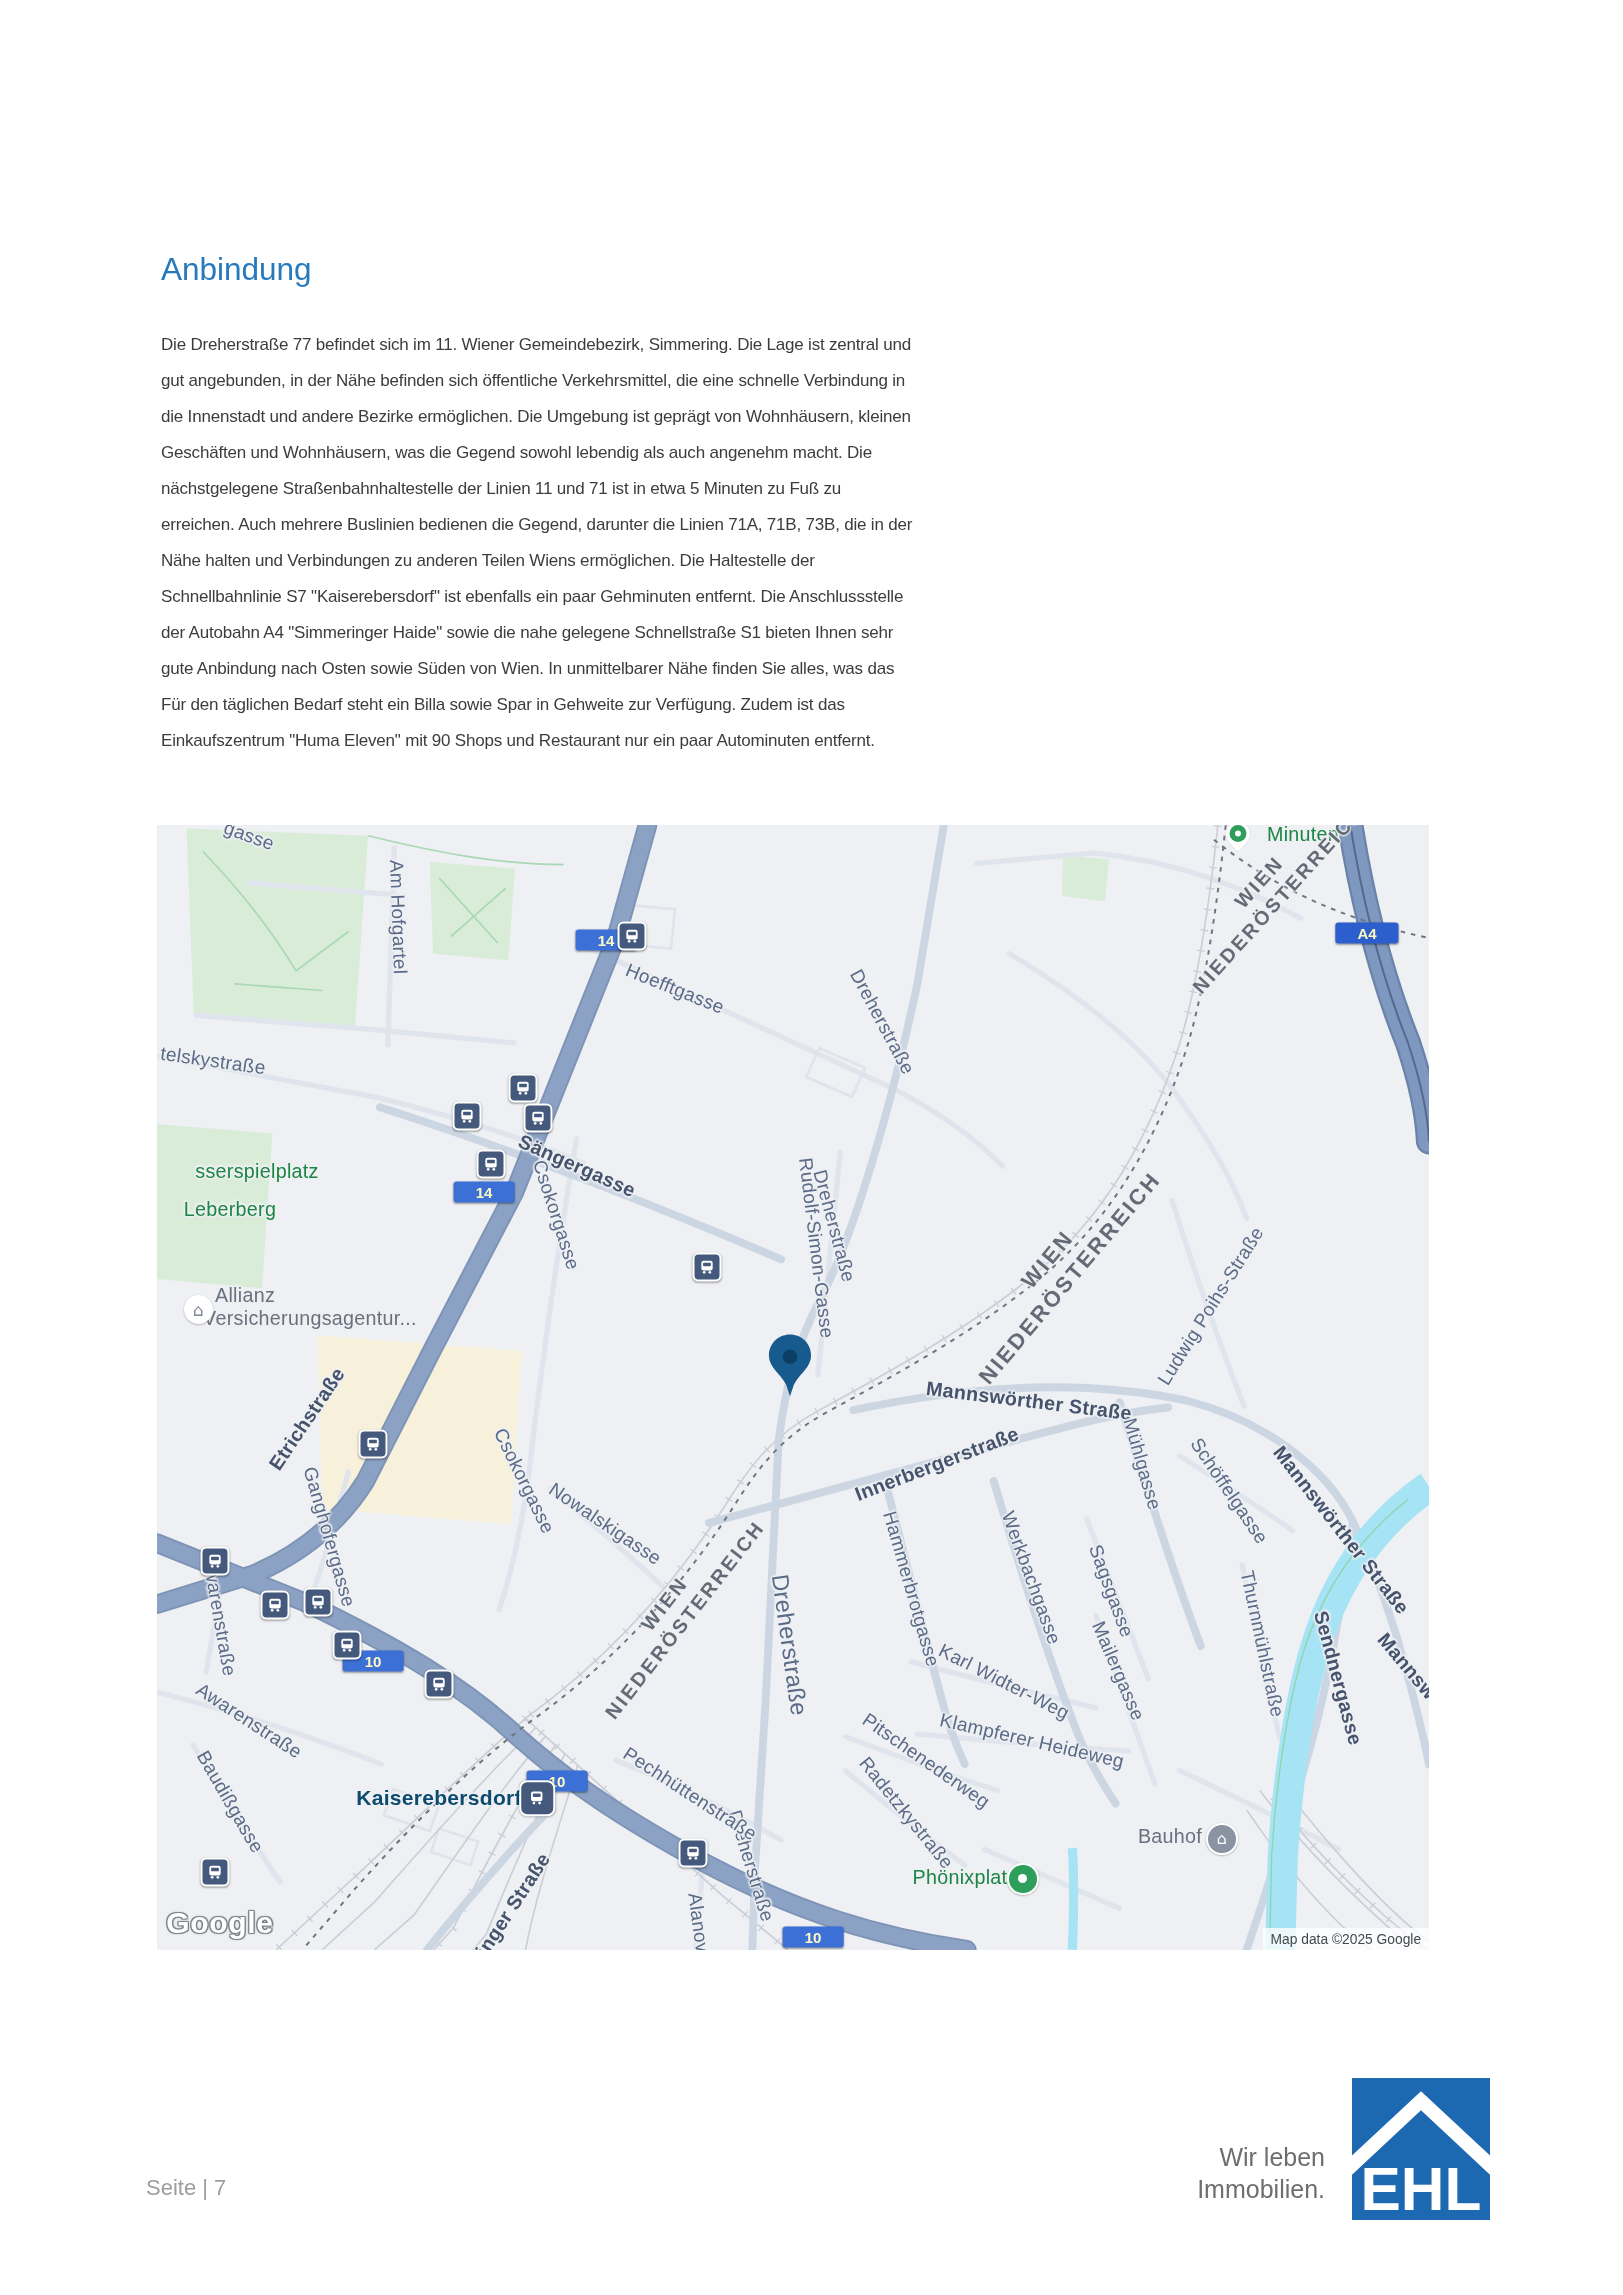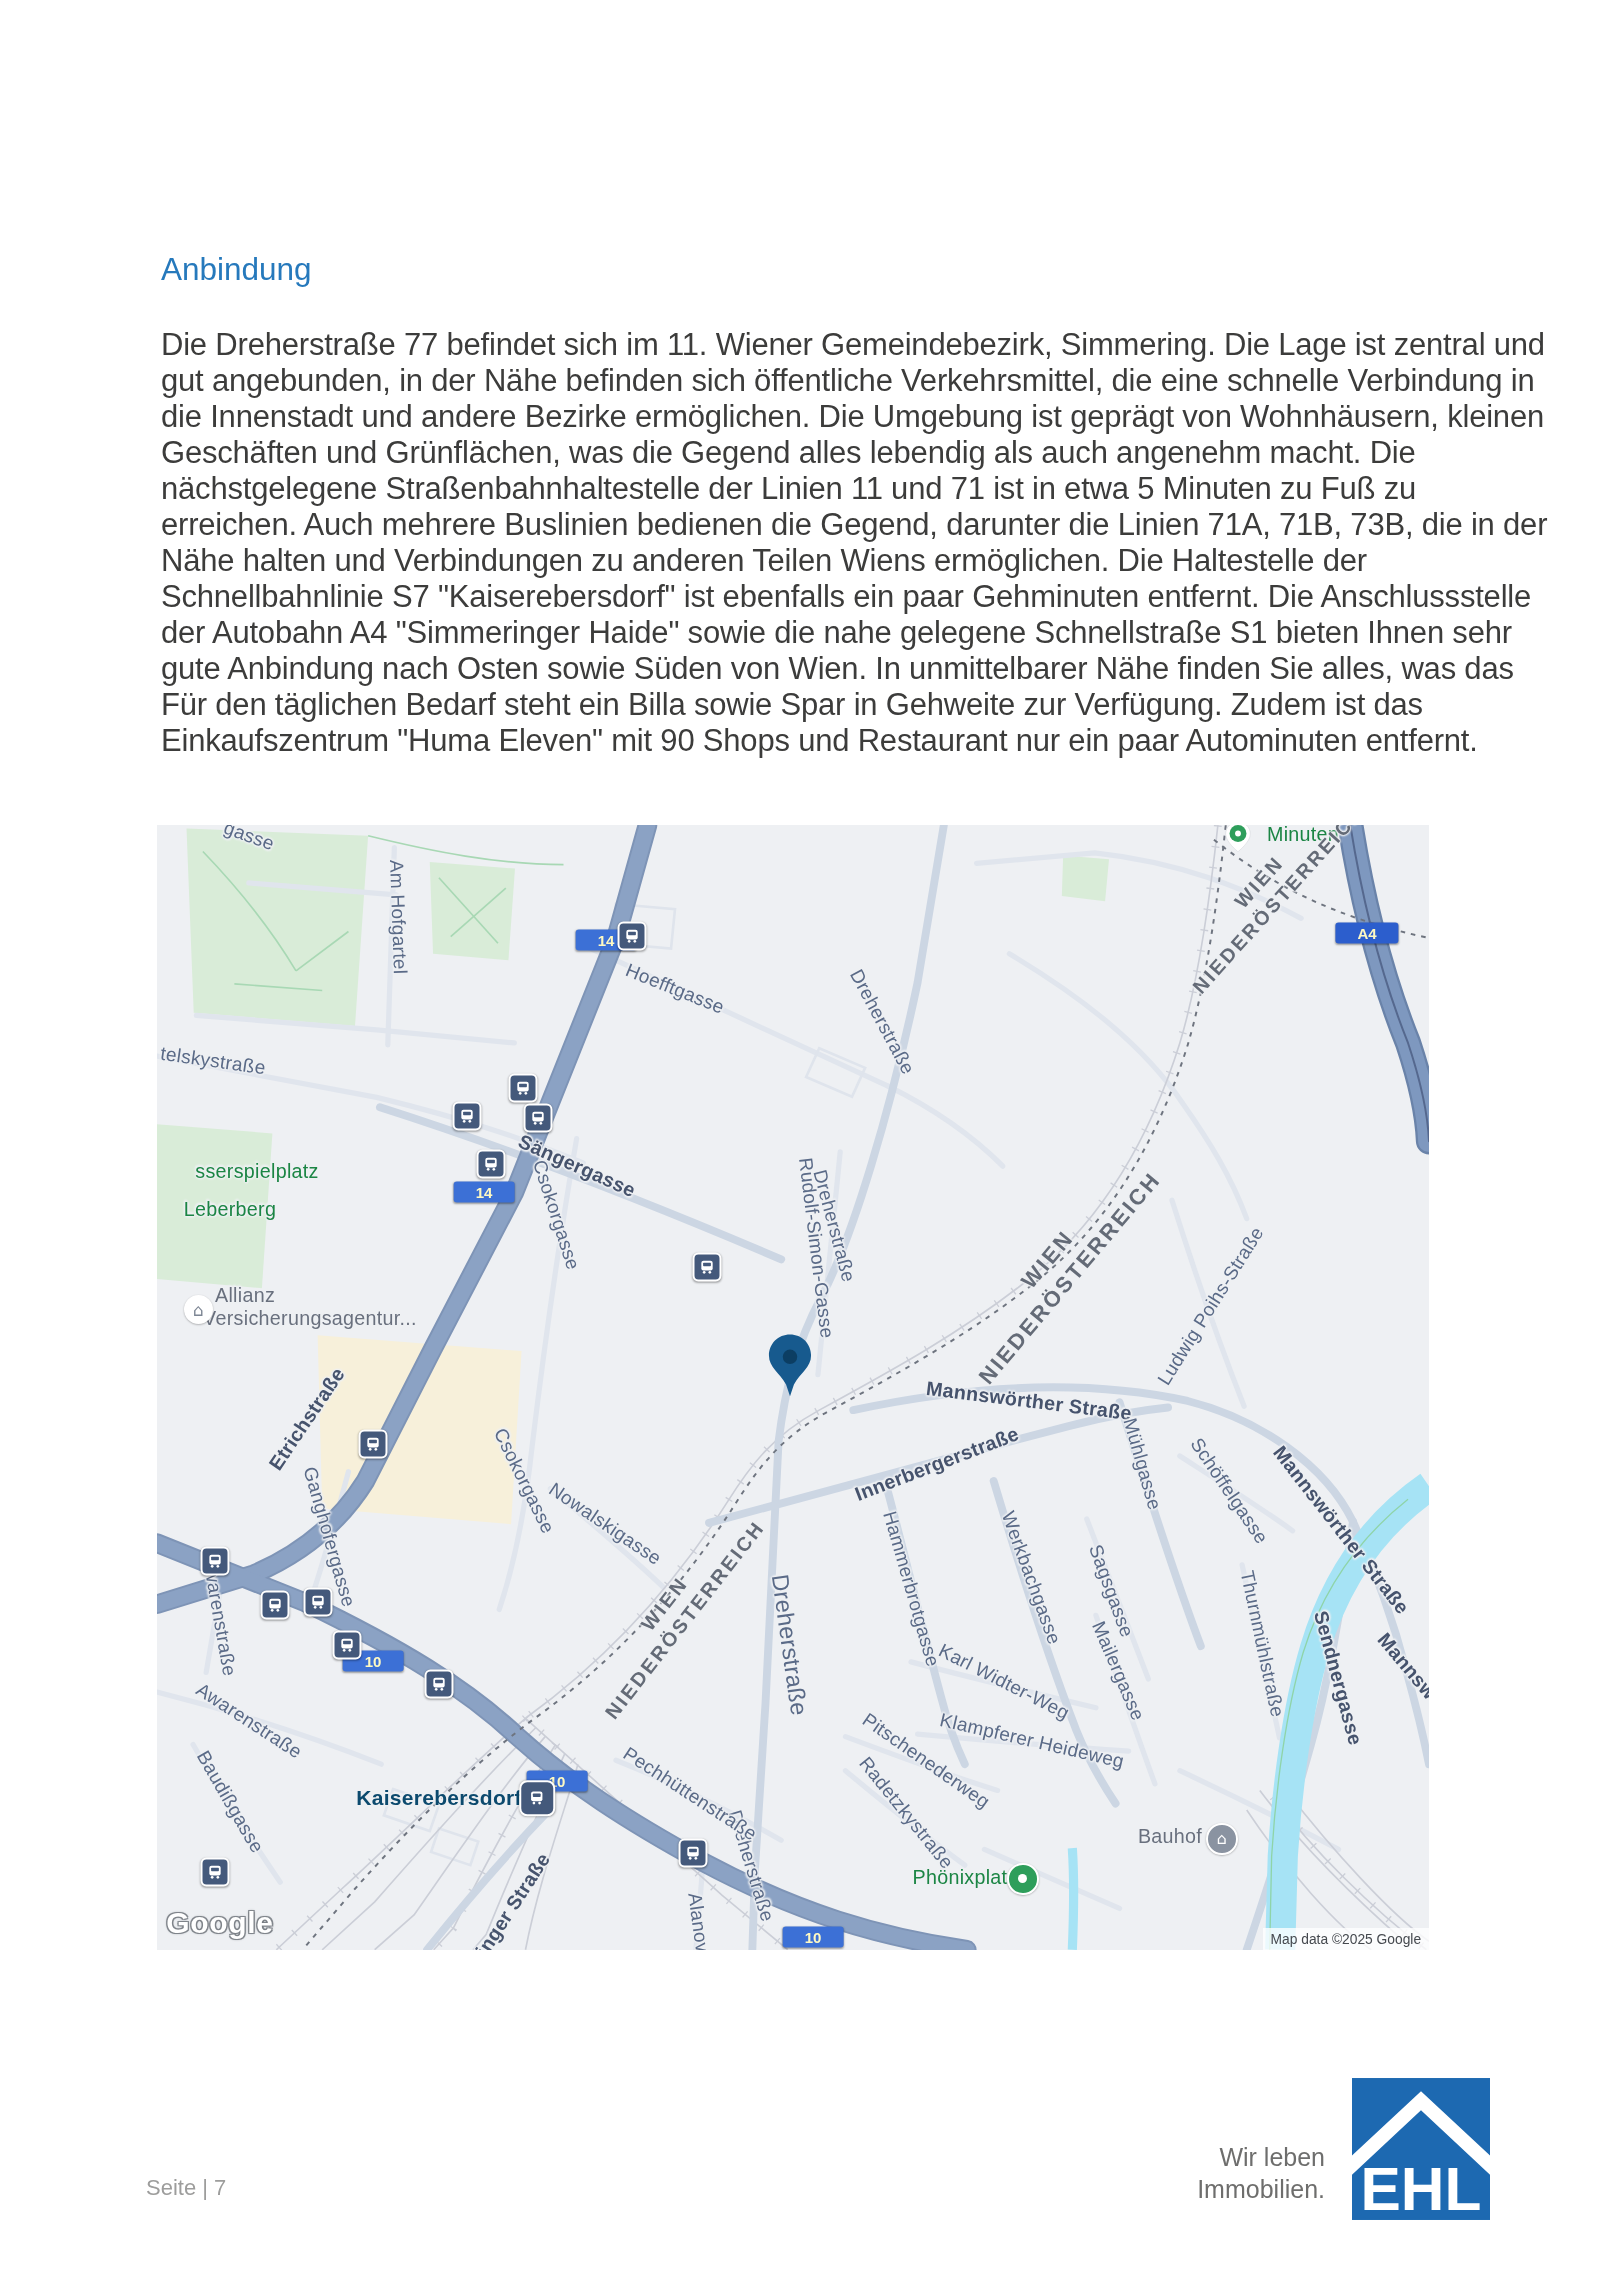--- a/index.html
+++ b/index.html
@@ -2,21 +2,21 @@
 <html style="font-size:10.5px"><head>
 <meta charset="utf-8">
 <style>
   html,body{margin:0;padding:0;background:#fff;}
   .page{position:relative;width:1623px;height:2295px;background:#ffffff;
         font-family:"Liberation Sans",sans-serif;overflow:hidden;}
 
   
   .heading{position:absolute;left:161px;top:251px;font-size:31.5px;font-weight:400;color:#2679bc;}
   .bodycopy{position:absolute;left:161px;top:327px;}
-  .bodyline{white-space:nowrap;font-size:31px;line-height:36px;color:#3c3c3b;letter-spacing:-0.2px;}
+  .bodyline{white-space:nowrap;font-size:17px;line-height:36px;color:#3c3c3b;letter-spacing:-0.2px;}
 
   
   .map{position:absolute;left:157px;top:825px;width:1272px;height:1125px;
        background:#eef0f3;overflow:hidden;}
   .map svg.base{position:absolute;left:0;top:0;}
   .map-label{position:absolute;left:0;top:0;white-space:nowrap;font-size:19px;font-weight:500;
        color:#5a6a87;letter-spacing:0.3px;
        text-shadow:1.3px 0 2px #eef0f3,-1.3px 0 2px #eef0f3,0 1.3px 2px #eef0f3,0 -1.3px 2px #eef0f3,
                    1.3px 1.3px 2px #eef0f3,-1.3px -1.3px 2px #eef0f3;}
   .st-big{font-size:23.6px;}
@@ -67,21 +67,21 @@
 <body>
 
 <div class="page">
 
   <div class="heading">Anbindung</div>
 
   <div class="bodycopy">
     <div class="bodyline">Die Dreherstraße 77 befindet sich im 11. Wiener Gemeindebezirk, Simmering. Die Lage ist zentral und</div>
     <div class="bodyline">gut angebunden, in der Nähe befinden sich öffentliche Verkehrsmittel, die eine schnelle Verbindung in</div>
     <div class="bodyline">die Innenstadt und andere Bezirke ermöglichen. Die Umgebung ist geprägt von Wohnhäusern, kleinen</div>
-    <div class="bodyline">Geschäften und Grünflächen, was die Gegend alles lebendig als auch angenehm macht. Die</div>
+    <div class="bodyline">Geschäften und Wohnhäusern, was die Gegend sowohl lebendig als auch angenehm macht. Die</div>
     <div class="bodyline">nächstgelegene Straßenbahnhaltestelle der Linien 11 und 71 ist in etwa 5 Minuten zu Fuß zu</div>
     <div class="bodyline">erreichen. Auch mehrere Buslinien bedienen die Gegend, darunter die Linien 71A, 71B, 73B, die in der</div>
     <div class="bodyline">Nähe halten und Verbindungen zu anderen Teilen Wiens ermöglichen. Die Haltestelle der</div>
     <div class="bodyline">Schnellbahnlinie S7 "Kaiserebersdorf" ist ebenfalls ein paar Gehminuten entfernt. Die Anschlussstelle</div>
     <div class="bodyline">der Autobahn A4 "Simmeringer Haide" sowie die nahe gelegene Schnellstraße S1 bieten Ihnen sehr</div>
     <div class="bodyline">gute Anbindung nach Osten sowie Süden von Wien. In unmittelbarer Nähe finden Sie alles, was das</div>
     <div class="bodyline">Für den täglichen Bedarf steht ein Billa sowie Spar in Gehweite zur Verfügung. Zudem ist das</div>
     <div class="bodyline">Einkaufszentrum "Huma Eleven" mit 90 Shops und Restaurant nur ein paar Autominuten entfernt.</div>
   </div>
 

